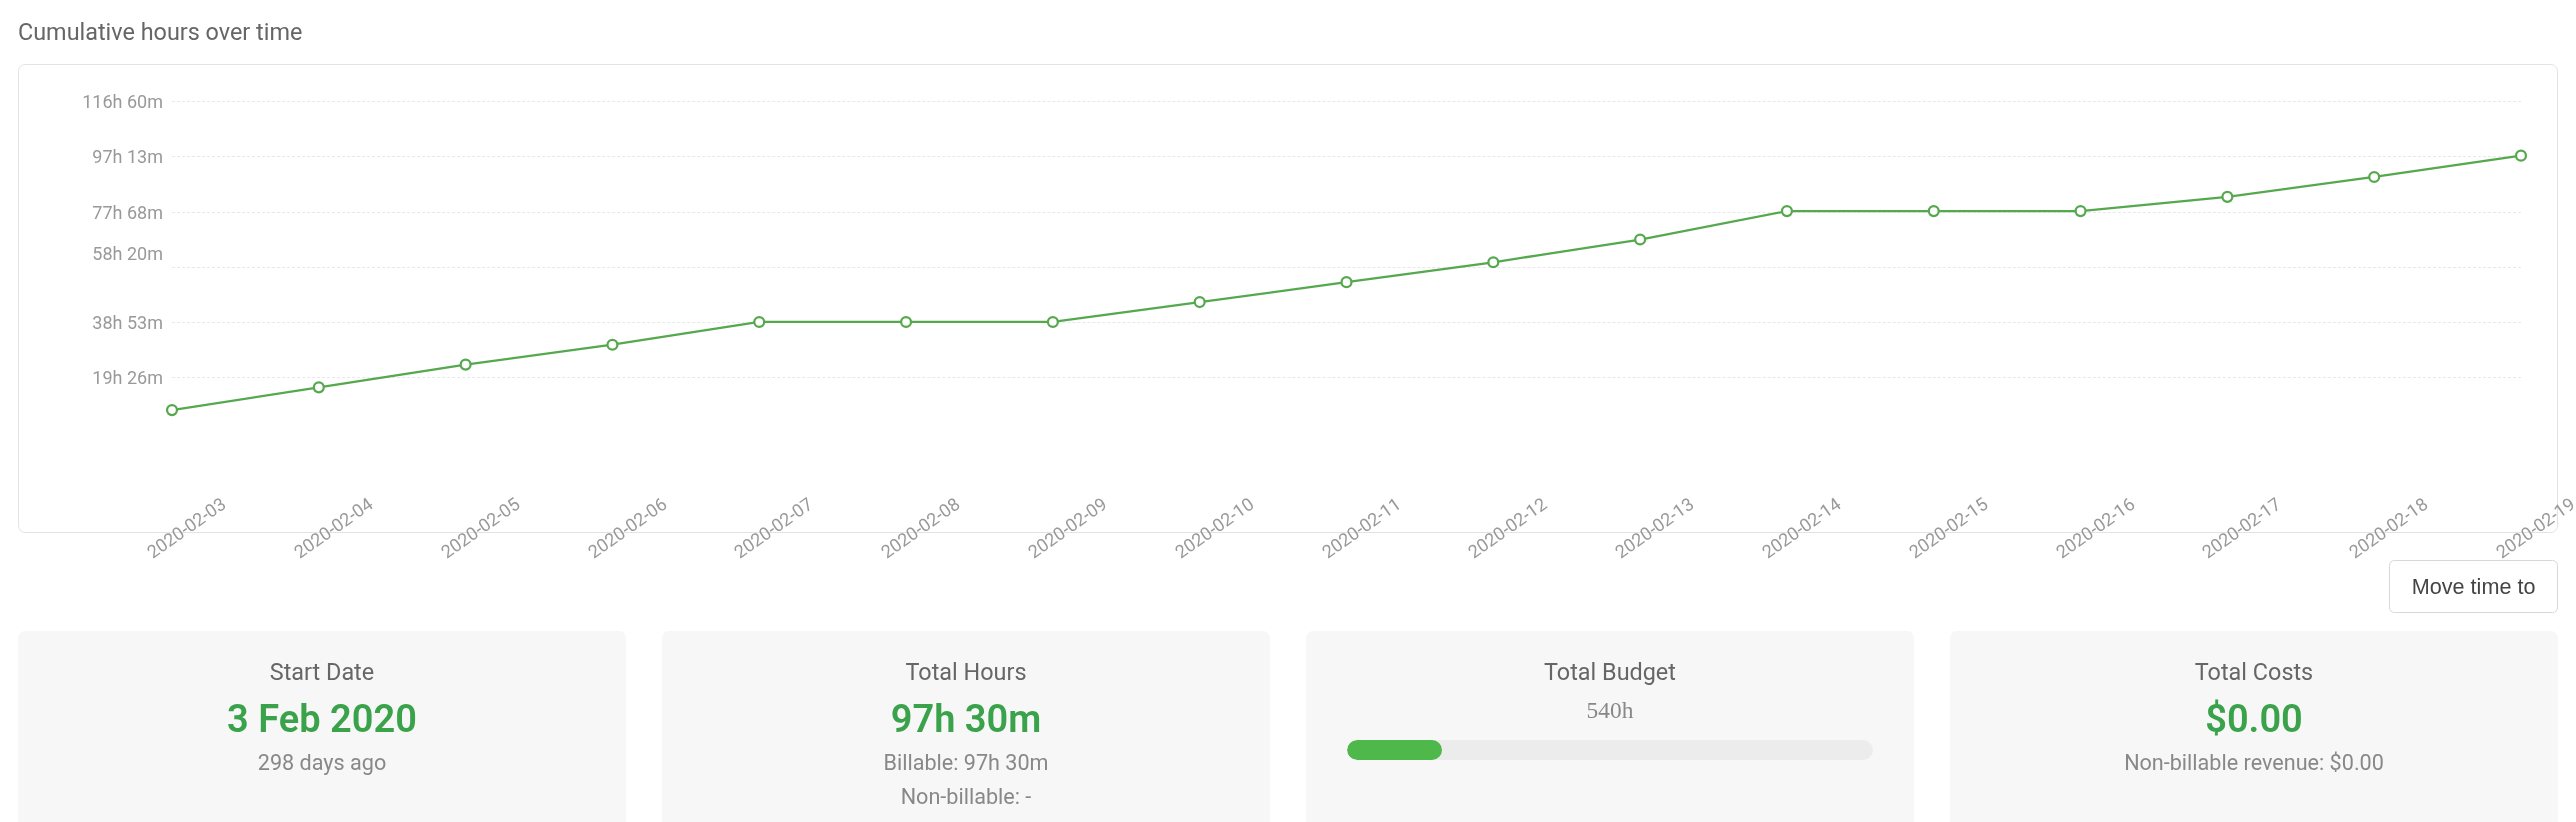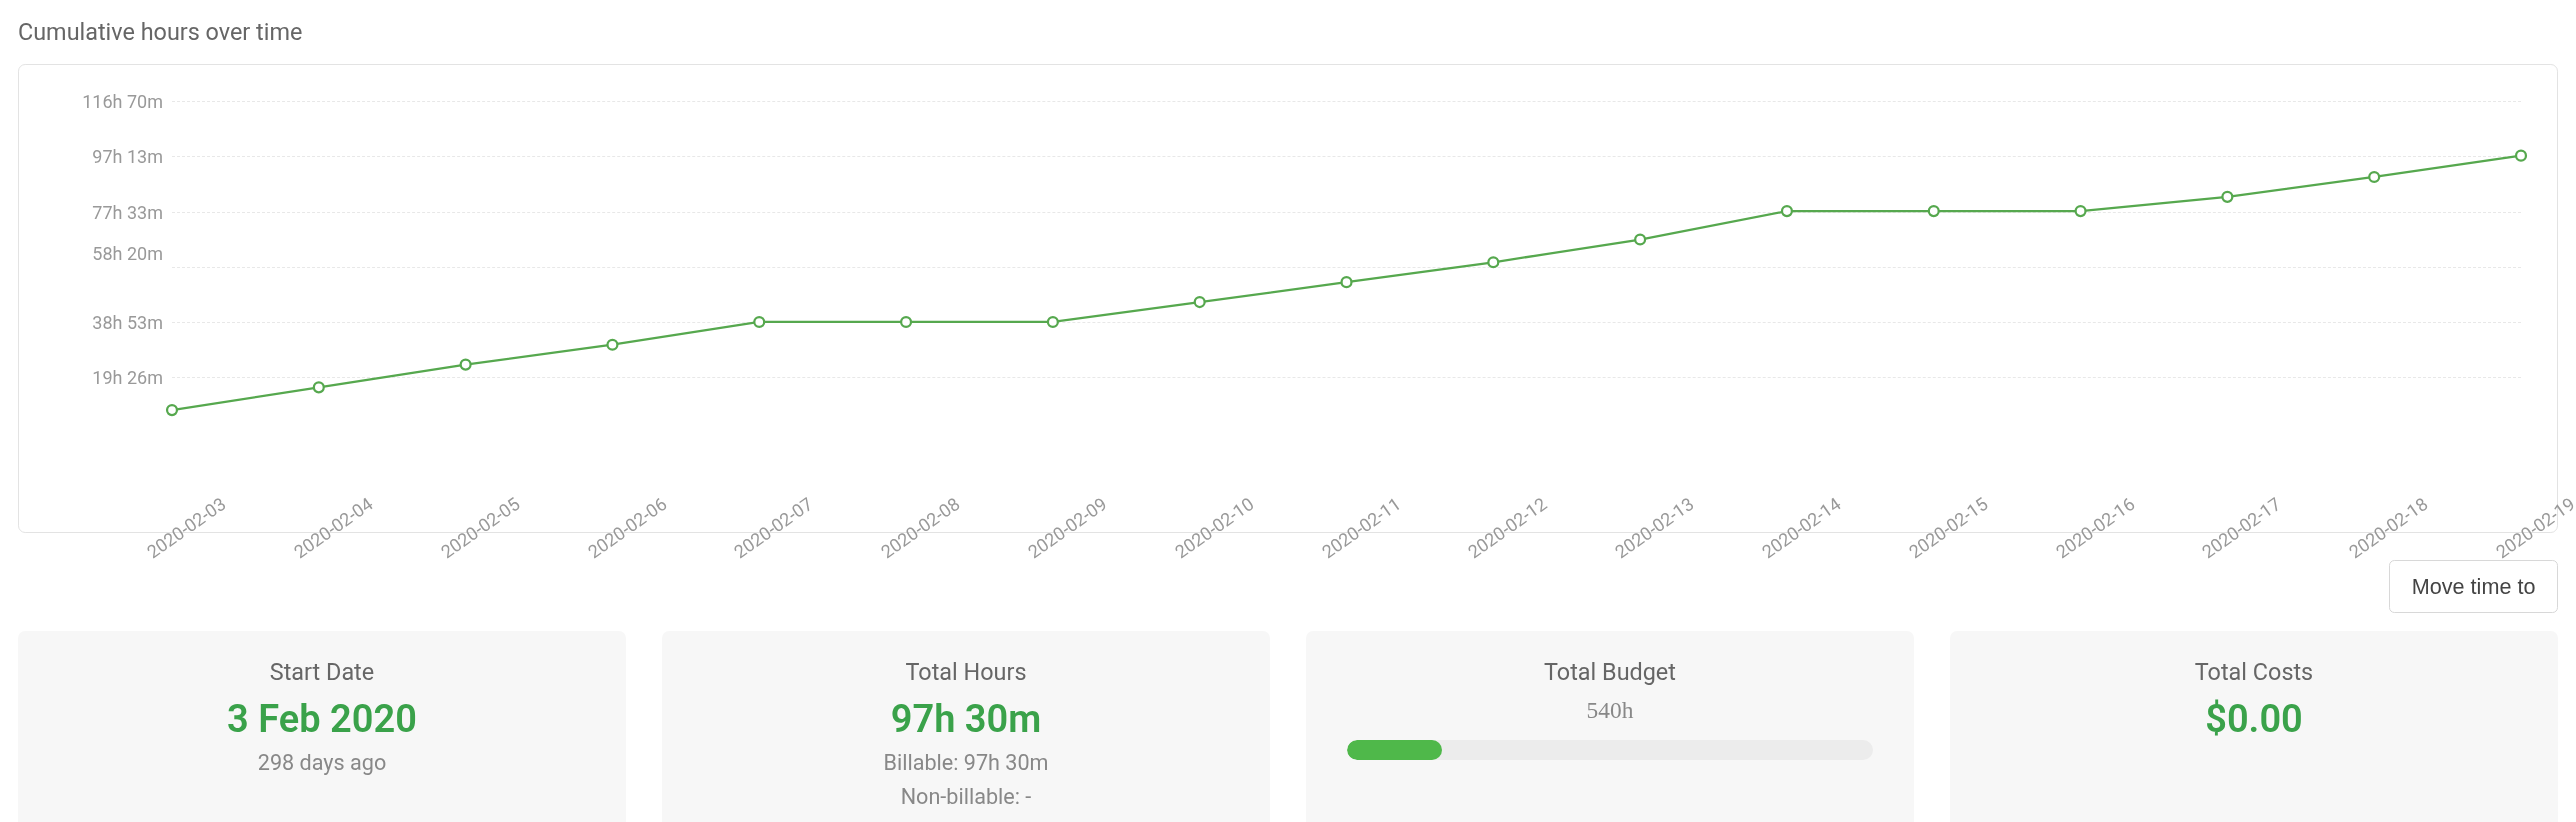--- a/index.html
+++ b/index.html
@@ -139,25 +139,25 @@
 
 <div class="chart-card">
   <div class="chart-area" id="chart-area">
       <div class="grid-line" style="top: 285px;"></div>
       <div class="y-label" style="top: 285px;">19h 26m</div>
       <div class="grid-line" style="top: 230px;"></div>
       <div class="y-label" style="top: 230px;">38h 53m</div>
       <div class="grid-line" style="top: 175px;"></div>
       <div class="y-label" style="top: 161px;">58h 20m</div>
       <div class="grid-line" style="top: 120px;"></div>
-      <div class="y-label" style="top: 120px;">77h 33m</div>
+      <div class="y-label" style="top: 120px;">77h 68m</div>
       <div class="grid-line" style="top: 64px;"></div>
       <div class="y-label" style="top: 64px;">97h 13m</div>
       <div class="grid-line" style="top: 9px;"></div>
-      <div class="y-label" style="top: 9px;">116h 70m</div>
+      <div class="y-label" style="top: 9px;">116h 60m</div>
       <div class="x-label" style="left: 117px;">2020-02-03</div>
       <div class="x-label" style="left: 264px;">2020-02-04</div>
       <div class="x-label" style="left: 411px;">2020-02-05</div>
       <div class="x-label" style="left: 558px;">2020-02-06</div>
       <div class="x-label" style="left: 704px;">2020-02-07</div>
       <div class="x-label" style="left: 851px;">2020-02-08</div>
       <div class="x-label" style="left: 998px;">2020-02-09</div>
       <div class="x-label" style="left: 1145px;">2020-02-10</div>
       <div class="x-label" style="left: 1292px;">2020-02-11</div>
       <div class="x-label" style="left: 1438px;">2020-02-12</div>
@@ -214,16 +214,17 @@
     <div class="stat-label">Total Budget</div>
     <div class="budget-val">540h</div>
     <div class="progress-bar">
       <div class="progress-fill" id="budget-fill" style="width: 18%;"></div>
     </div>
   </div>
 
   <div class="stat-card">
     <div class="stat-label">Total Costs</div>
     <div class="stat-value">$0.00</div>
+    <div class="stat-sub">Non-billable revenue: $0.00</div>
   </div>
 
 </div>
 
 
 </body></html>

